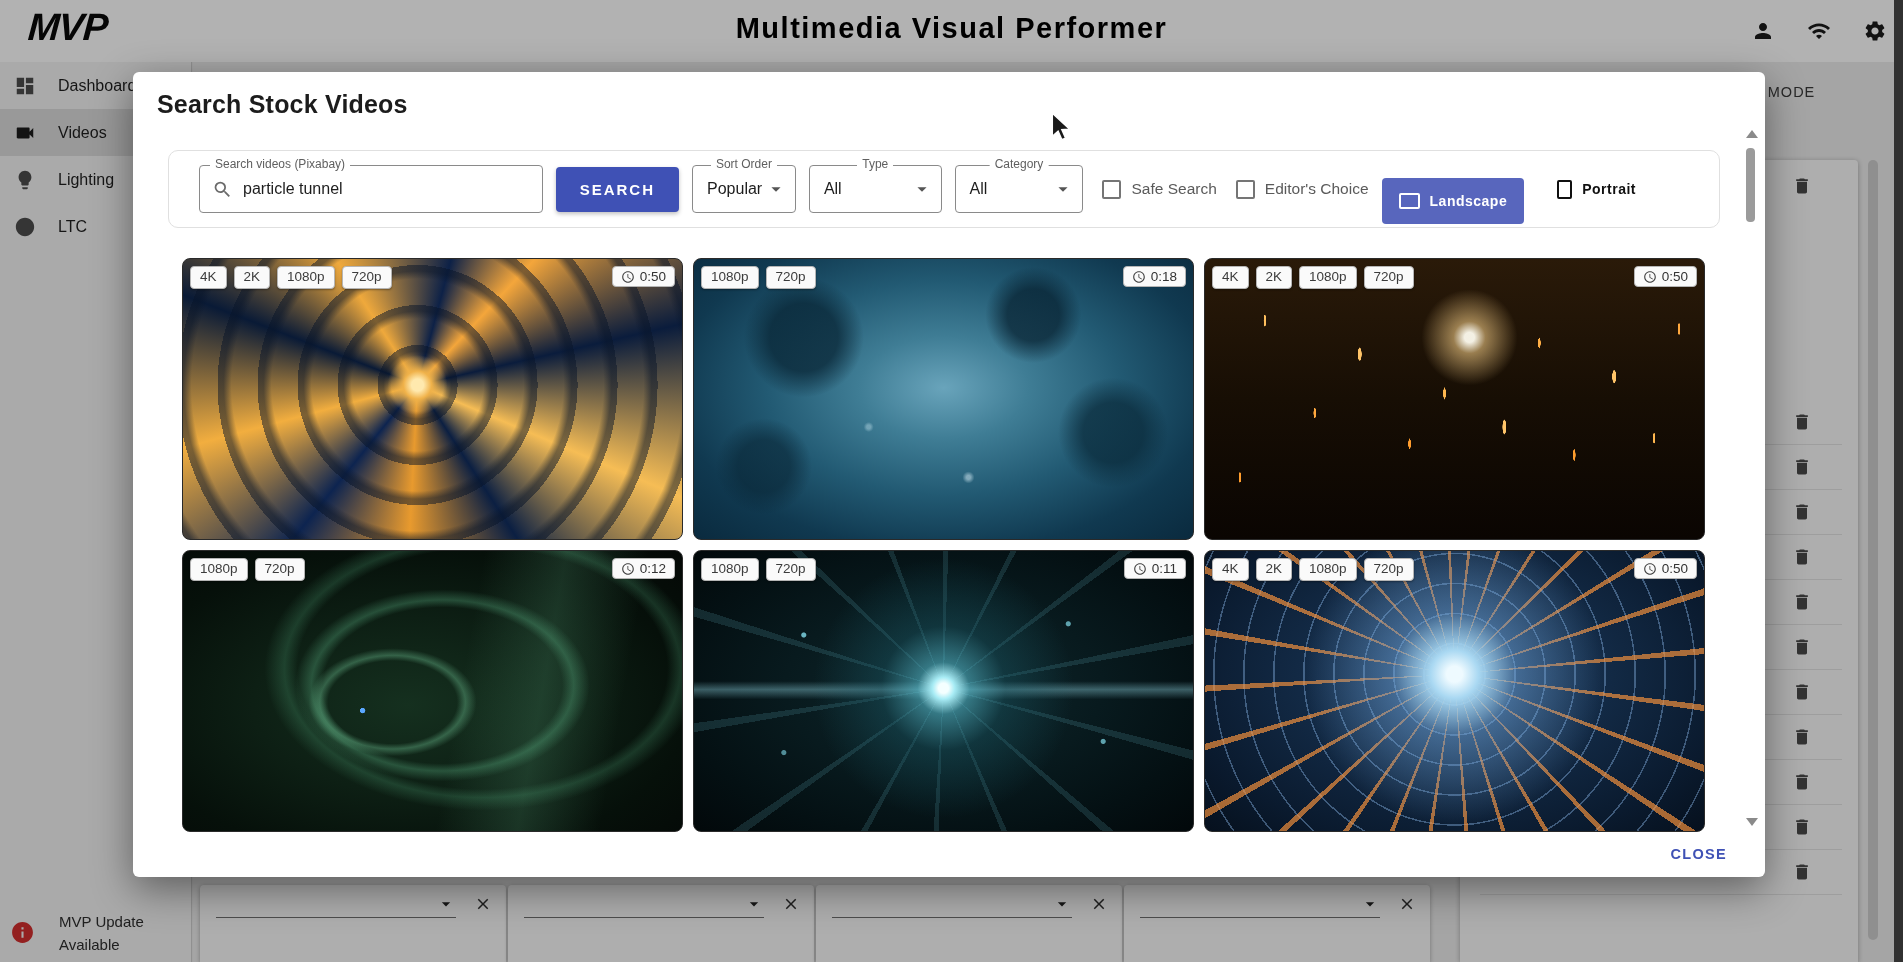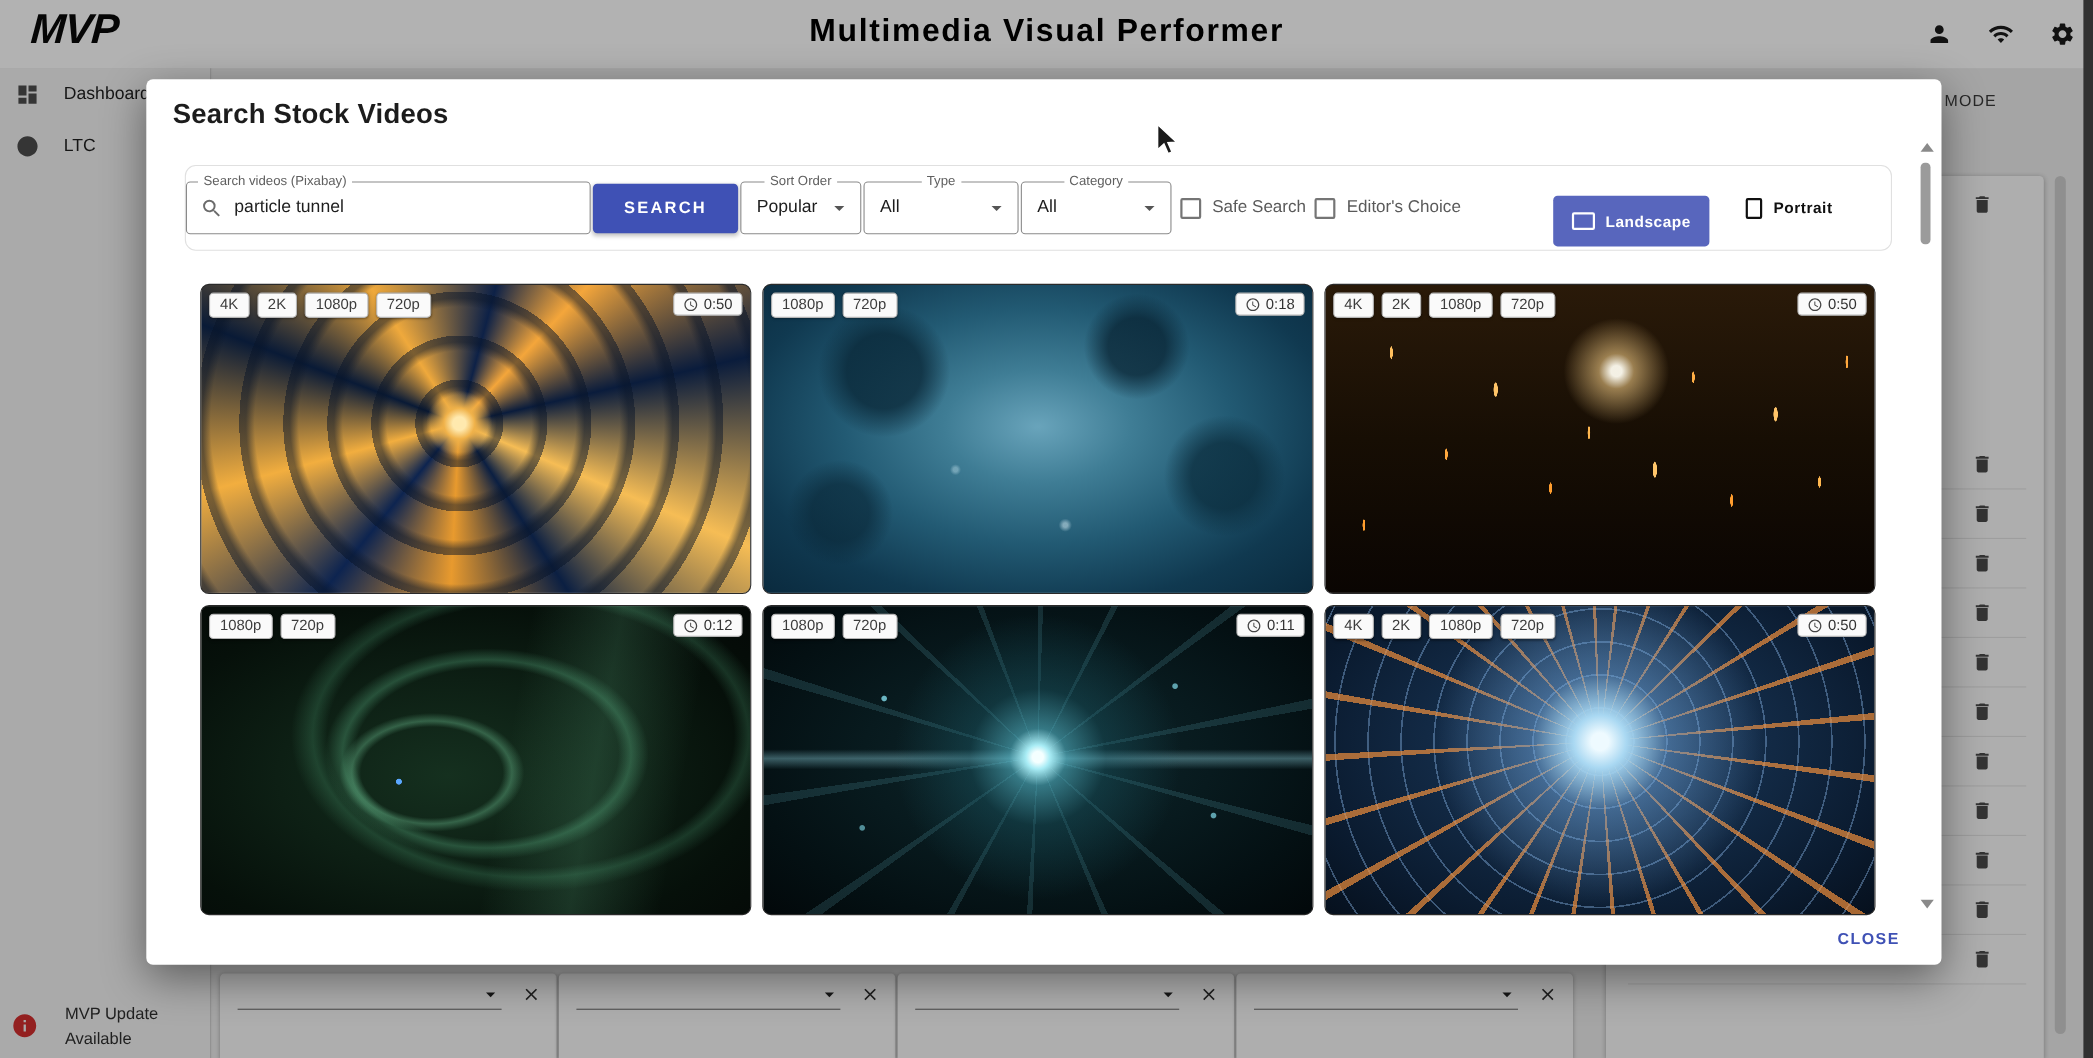--- a/index.html
+++ b/index.html
@@ -46,21 +46,21 @@
   .slot-select{position:absolute;left:16px;right:50px;top:6px;height:26px;border-bottom:1px solid #6f6f6f;}
   .slot-caret{position:absolute;right:0;bottom:3px;}
   .slot-x{position:absolute;right:14px;top:10px;}
   
   .overlay{position:absolute;inset:0;background:rgba(0,0,0,.30);z-index:2;}
   
   .modal{position:absolute;left:133px;top:72px;width:1632px;height:805px;background:#fff;border-radius:6px;
         box-shadow:0 12px 40px rgba(0,0,0,.45);z-index:3;}
   .modal-title{position:absolute;left:24px;top:18px;font-size:25px;font-weight:600;color:#1c1c1c;letter-spacing:.2px;}
   .filter-bar{position:absolute;left:35px;top:78px;width:1552px;height:78px;border:1px solid #e0e0e0;border-radius:10px;
-        box-sizing:border-box;display:flex;align-items:center;padding:0 0;gap:2px;}
+        box-sizing:border-box;display:flex;align-items:center;padding:0 30px;gap:13px;}
   .field{position:relative;height:48px;border:1px solid #8a8a8a;border-radius:4px;box-sizing:border-box;
         display:flex;align-items:center;background:#fff;}
   .field-label{position:absolute;top:-9px;background:#fff;padding:0 5px;font-size:12px;color:#5f5f5f;white-space:nowrap;}
   .search-field{width:368px;padding:0 12px;gap:8px;}
   .search-field .field-label{left:10px;}
   .search-input{border:none;outline:none;flex:1;font-size:16px;color:#1d1d1d;font-family:inherit;background:transparent;min-width:0;}
   .search-btn{width:132px;height:45px;background:#3f51b5;color:#fff;border:none;border-radius:4px;
         font-weight:700;font-size:15px;letter-spacing:2px;font-family:inherit;box-shadow:0 2px 4px rgba(0,0,0,.25);}
   .select-field{justify-content:space-between;padding:0 8px 0 14px;}
   .select-field .field-label{left:50%;transform:translateX(-50%);}
@@ -174,20 +174,36 @@
 
   <div class="sidebar">
     <div class="side-item">
       <span>
         <svg width="22" height="22" viewBox="0 0 24 24" fill="#4d4d4d">
             <path d="M3 13h8V3H3v10zm0 8h8v-6H3v6zm10 0h8V11h-8v10zm0-18v6h8V3h-8z"></path>
           </svg>
       </span>
       <span>Dashboard</span>
     </div>
+    <div class="side-item selected">
+      <span>
+        <svg width="22" height="22" viewBox="0 0 24 24" fill="#1c1c1c">
+            <path d="M17 10.5V7c0-.55-.45-1-1-1H4c-.55 0-1 .45-1 1v10c0 .55.45 1 1 1h12c.55 0 1-.45 1-1v-3.5l4 4v-11l-4 4z"></path>
+          </svg>
+      </span>
+      <span>Videos</span>
+    </div>
+    <div class="side-item">
+      <span>
+        <svg width="22" height="22" viewBox="0 0 24 24" fill="#4d4d4d">
+            <path d="M9 21c0 .55.45 1 1 1h4c.55 0 1-.45 1-1v-1H9v1zm3-19C8.14 2 5 5.14 5 9c0 2.38 1.19 4.47 3 5.74V17c0 .55.45 1 1 1h6c.55 0 1-.45 1-1v-2.26c1.81-1.27 3-3.36 3-5.74 0-3.86-3.14-7-7-7z"></path>
+          </svg>
+      </span>
+      <span>Lighting</span>
+    </div>
     <div class="side-item">
       <span>
         <svg width="22" height="22" viewBox="0 0 24 24" fill="#4d4d4d">
             <path d="M11.99 2C6.47 2 2 6.48 2 12s4.47 10 9.99 10C17.52 22 22 17.52 22 12S17.52 2 11.99 2zm.51 5H11v6l5.25 3.15.75-1.23-4.5-2.67V7z"></path>
           </svg>
       </span>
       <span>LTC</span>
     </div>
     <div class="update-notice">
       <span>

